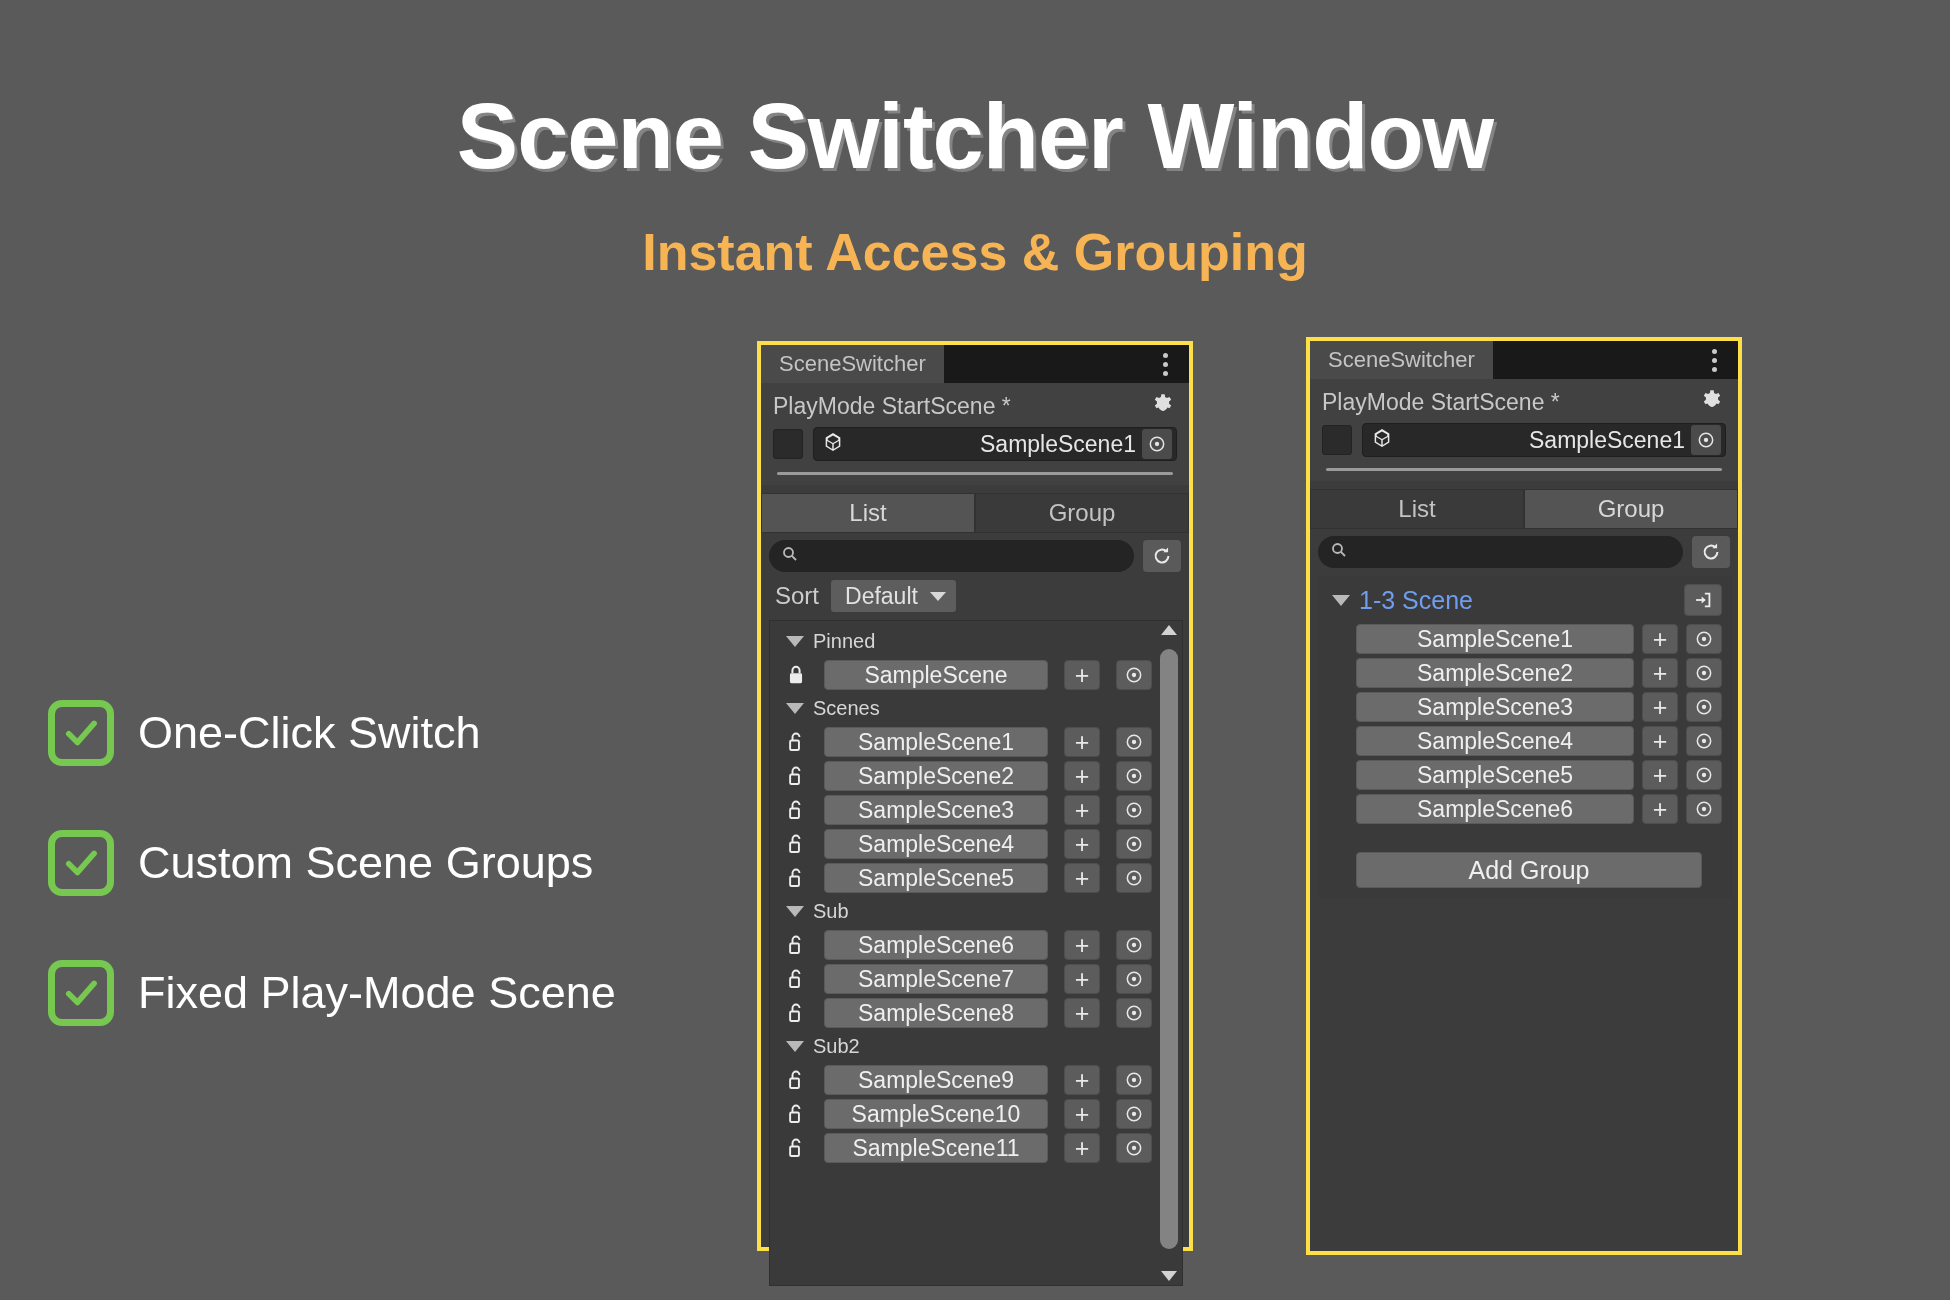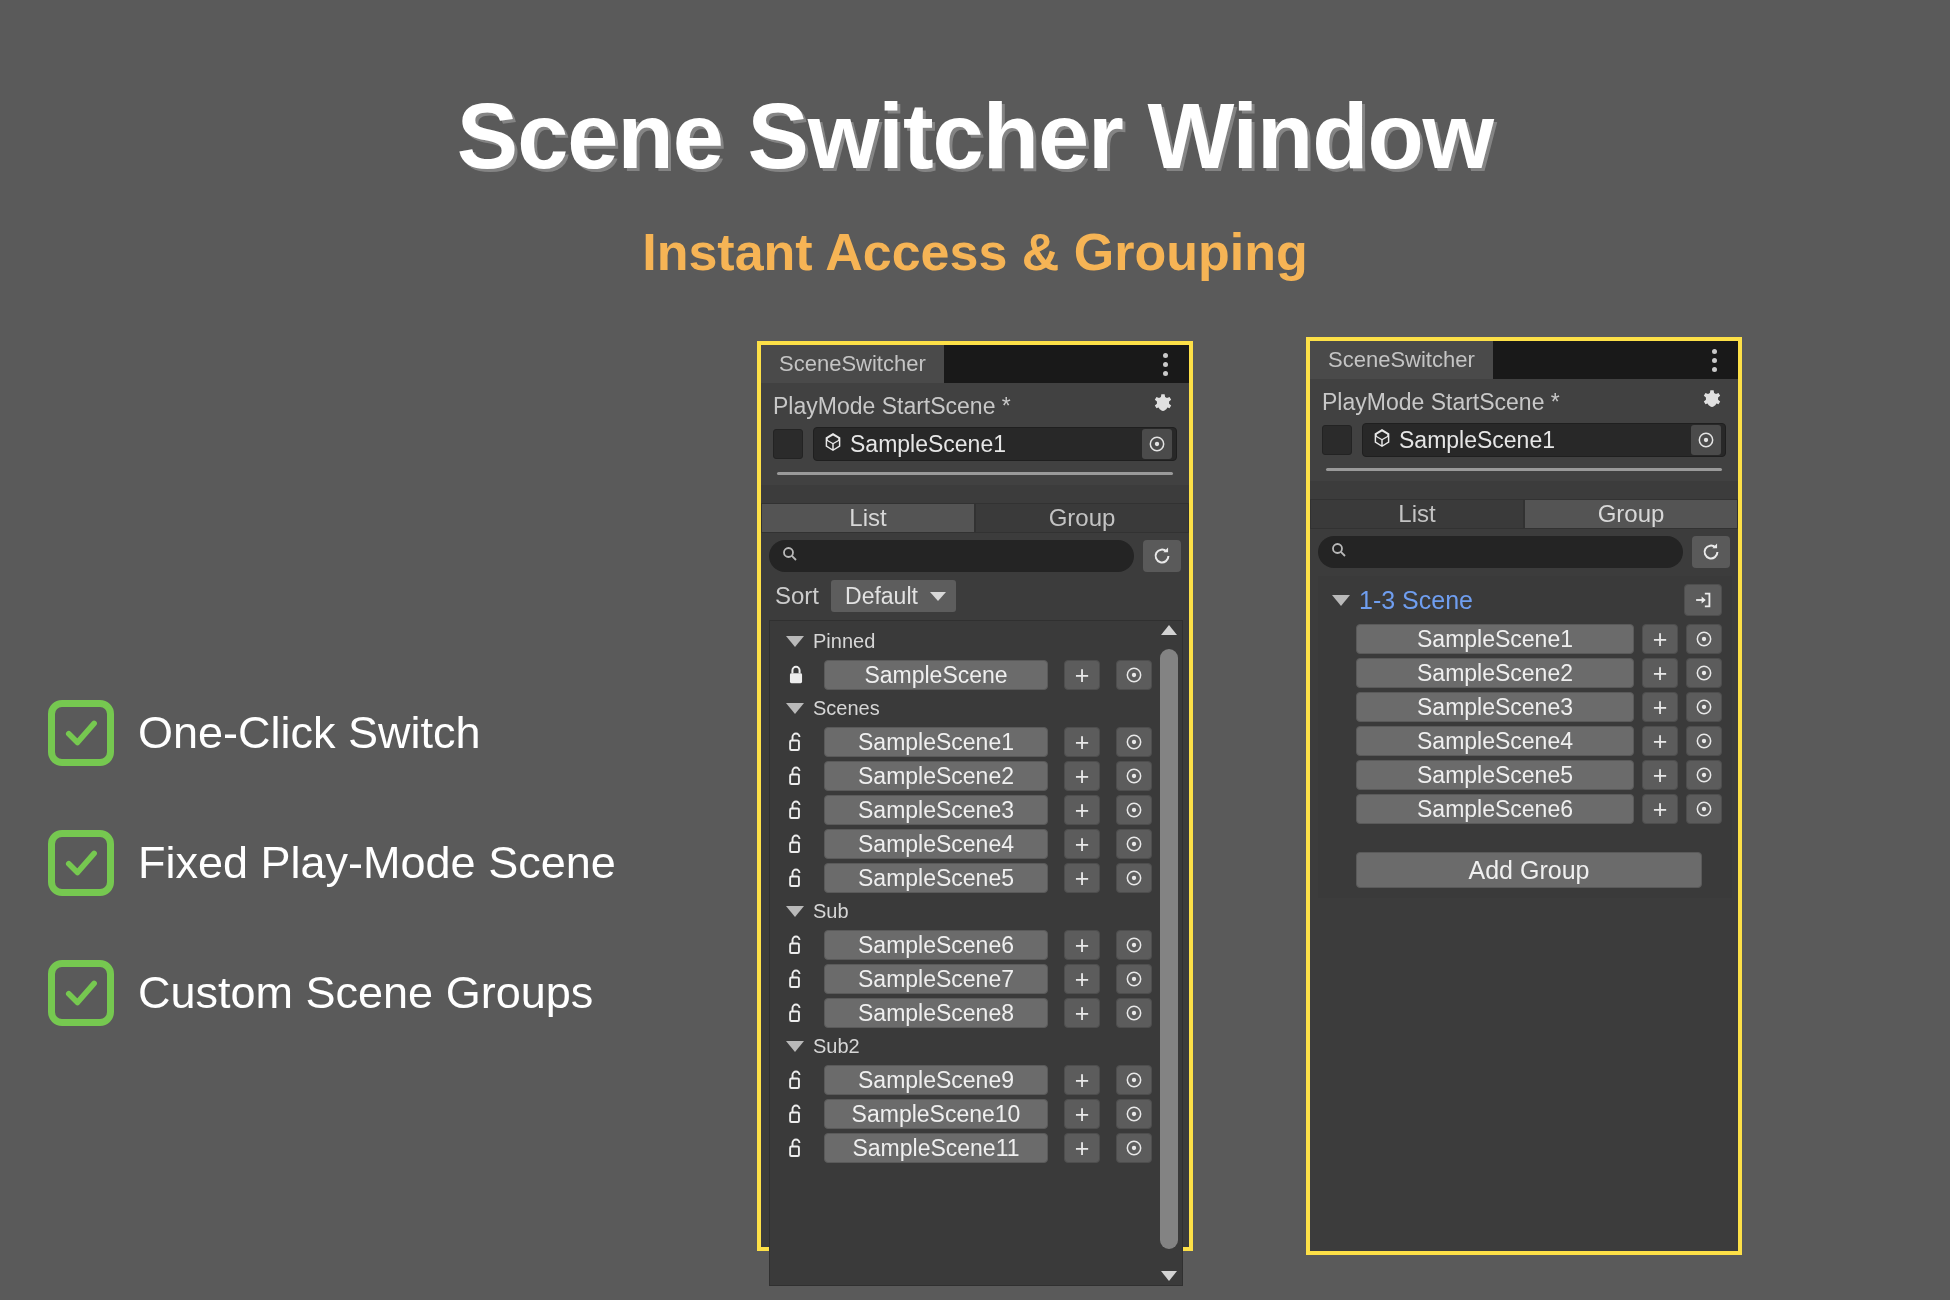--- a/index.html
+++ b/index.html
@@ -51,42 +51,42 @@
     display: flex; align-items: center; padding: 0 18px;
   }
   .kebab {
     position: absolute; right: 14px; top: 0; bottom: 0;
     display: flex; flex-direction: column; align-items: center; justify-content: center; gap: 4px;
     width: 20px;
   }
   .kebab i { width: 5px; height: 5px; border-radius: 50%; background: #c9c9c9; display: block; }
 
   .startscene-bar {
-    background: #414141; padding: 8px 12px 10px 12px;
+    background: #414141; padding: 8px 12px 10px 12px; text-align: right;
   }
   .ss-label-row { display: flex; align-items: center; justify-content: space-between; height: 30px; }
   .ss-label { font-size: 23px; color: #c8c8c8; }
   .gear { width: 28px; height: 28px; }
 
   .ss-field-row { display: flex; align-items: center; gap: 10px; margin-top: 6px; }
   .ss-toggle {
     width: 30px; height: 30px; background: #2b2b2b; border: 1px solid #232323; border-radius: 3px;
   }
   .objfield {
     flex: 1; height: 34px; background: #282828; border: 1px solid #1f1f1f; border-radius: 4px;
     display: flex; align-items: center; padding: 0 4px 0 8px; gap: 6px;
   }
   .objfield .objname { font-size: 23px; color: #e6e6e6; flex: 1; }
   .pickbtn {
     width: 30px; height: 30px; background: #4b4b4b; border-radius: 3px;
     display: flex; align-items: center; justify-content: center;
   }
   .hr { height: 3px; background: #9a9a9a; margin: 11px 4px 0 4px; border-radius: 2px; }
 
-  .tabs2 { display: flex; height: 40px; margin-top: 8px; align-items: flex-end; }
+  .tabs2 { display: flex; height: 40px; margin-top: 8px; }
   .tab2 {
     flex: 1; display: flex; align-items: center; justify-content: center;
     font-size: 24px; color: #c3c3c3; background: #3a3a3a; border: 1px solid #323232;
   }
   .tab2.active { background: #545454; color: #d8d8d8; }
 
   .searchrow { display: flex; align-items: center; gap: 9px; padding: 7px 8px 4px 8px; }
   .searchbox {
     flex: 1; height: 32px; background: #242424; border-radius: 16px;
     display: flex; align-items: center; padding: 0 12px;
@@ -164,29 +164,29 @@
           </svg>
         </div>
         <div class="feature-label">One-Click Switch</div>
       </div>
       <div class="feature-row">
         <div class="check-box">
           <svg width="42" height="42" viewBox="0 0 24 24">
             <path fill="none" stroke="#76c850" stroke-width="3.2" stroke-linecap="round" stroke-linejoin="round" d="M5 12.4 10 17.4 19.5 6.5"></path>
           </svg>
         </div>
-        <div class="feature-label">Fixed Play-Mode Scene</div>
+        <div class="feature-label">Custom Scene Groups</div>
       </div>
       <div class="feature-row">
         <div class="check-box">
           <svg width="42" height="42" viewBox="0 0 24 24">
             <path fill="none" stroke="#76c850" stroke-width="3.2" stroke-linecap="round" stroke-linejoin="round" d="M5 12.4 10 17.4 19.5 6.5"></path>
           </svg>
         </div>
-        <div class="feature-label">Custom Scene Groups</div>
+        <div class="feature-label">Fixed Play-Mode Scene</div>
       </div>
     </div>
 
   <div class="panel panel-outline" style="left:757px; top:341px; width:436px; height:910px;">
     <div class="tabstrip">
       <div class="wtab">SceneSwitcher</div>
       <div class="kebab">
           <i></i>
           <i></i>
           <i></i>

